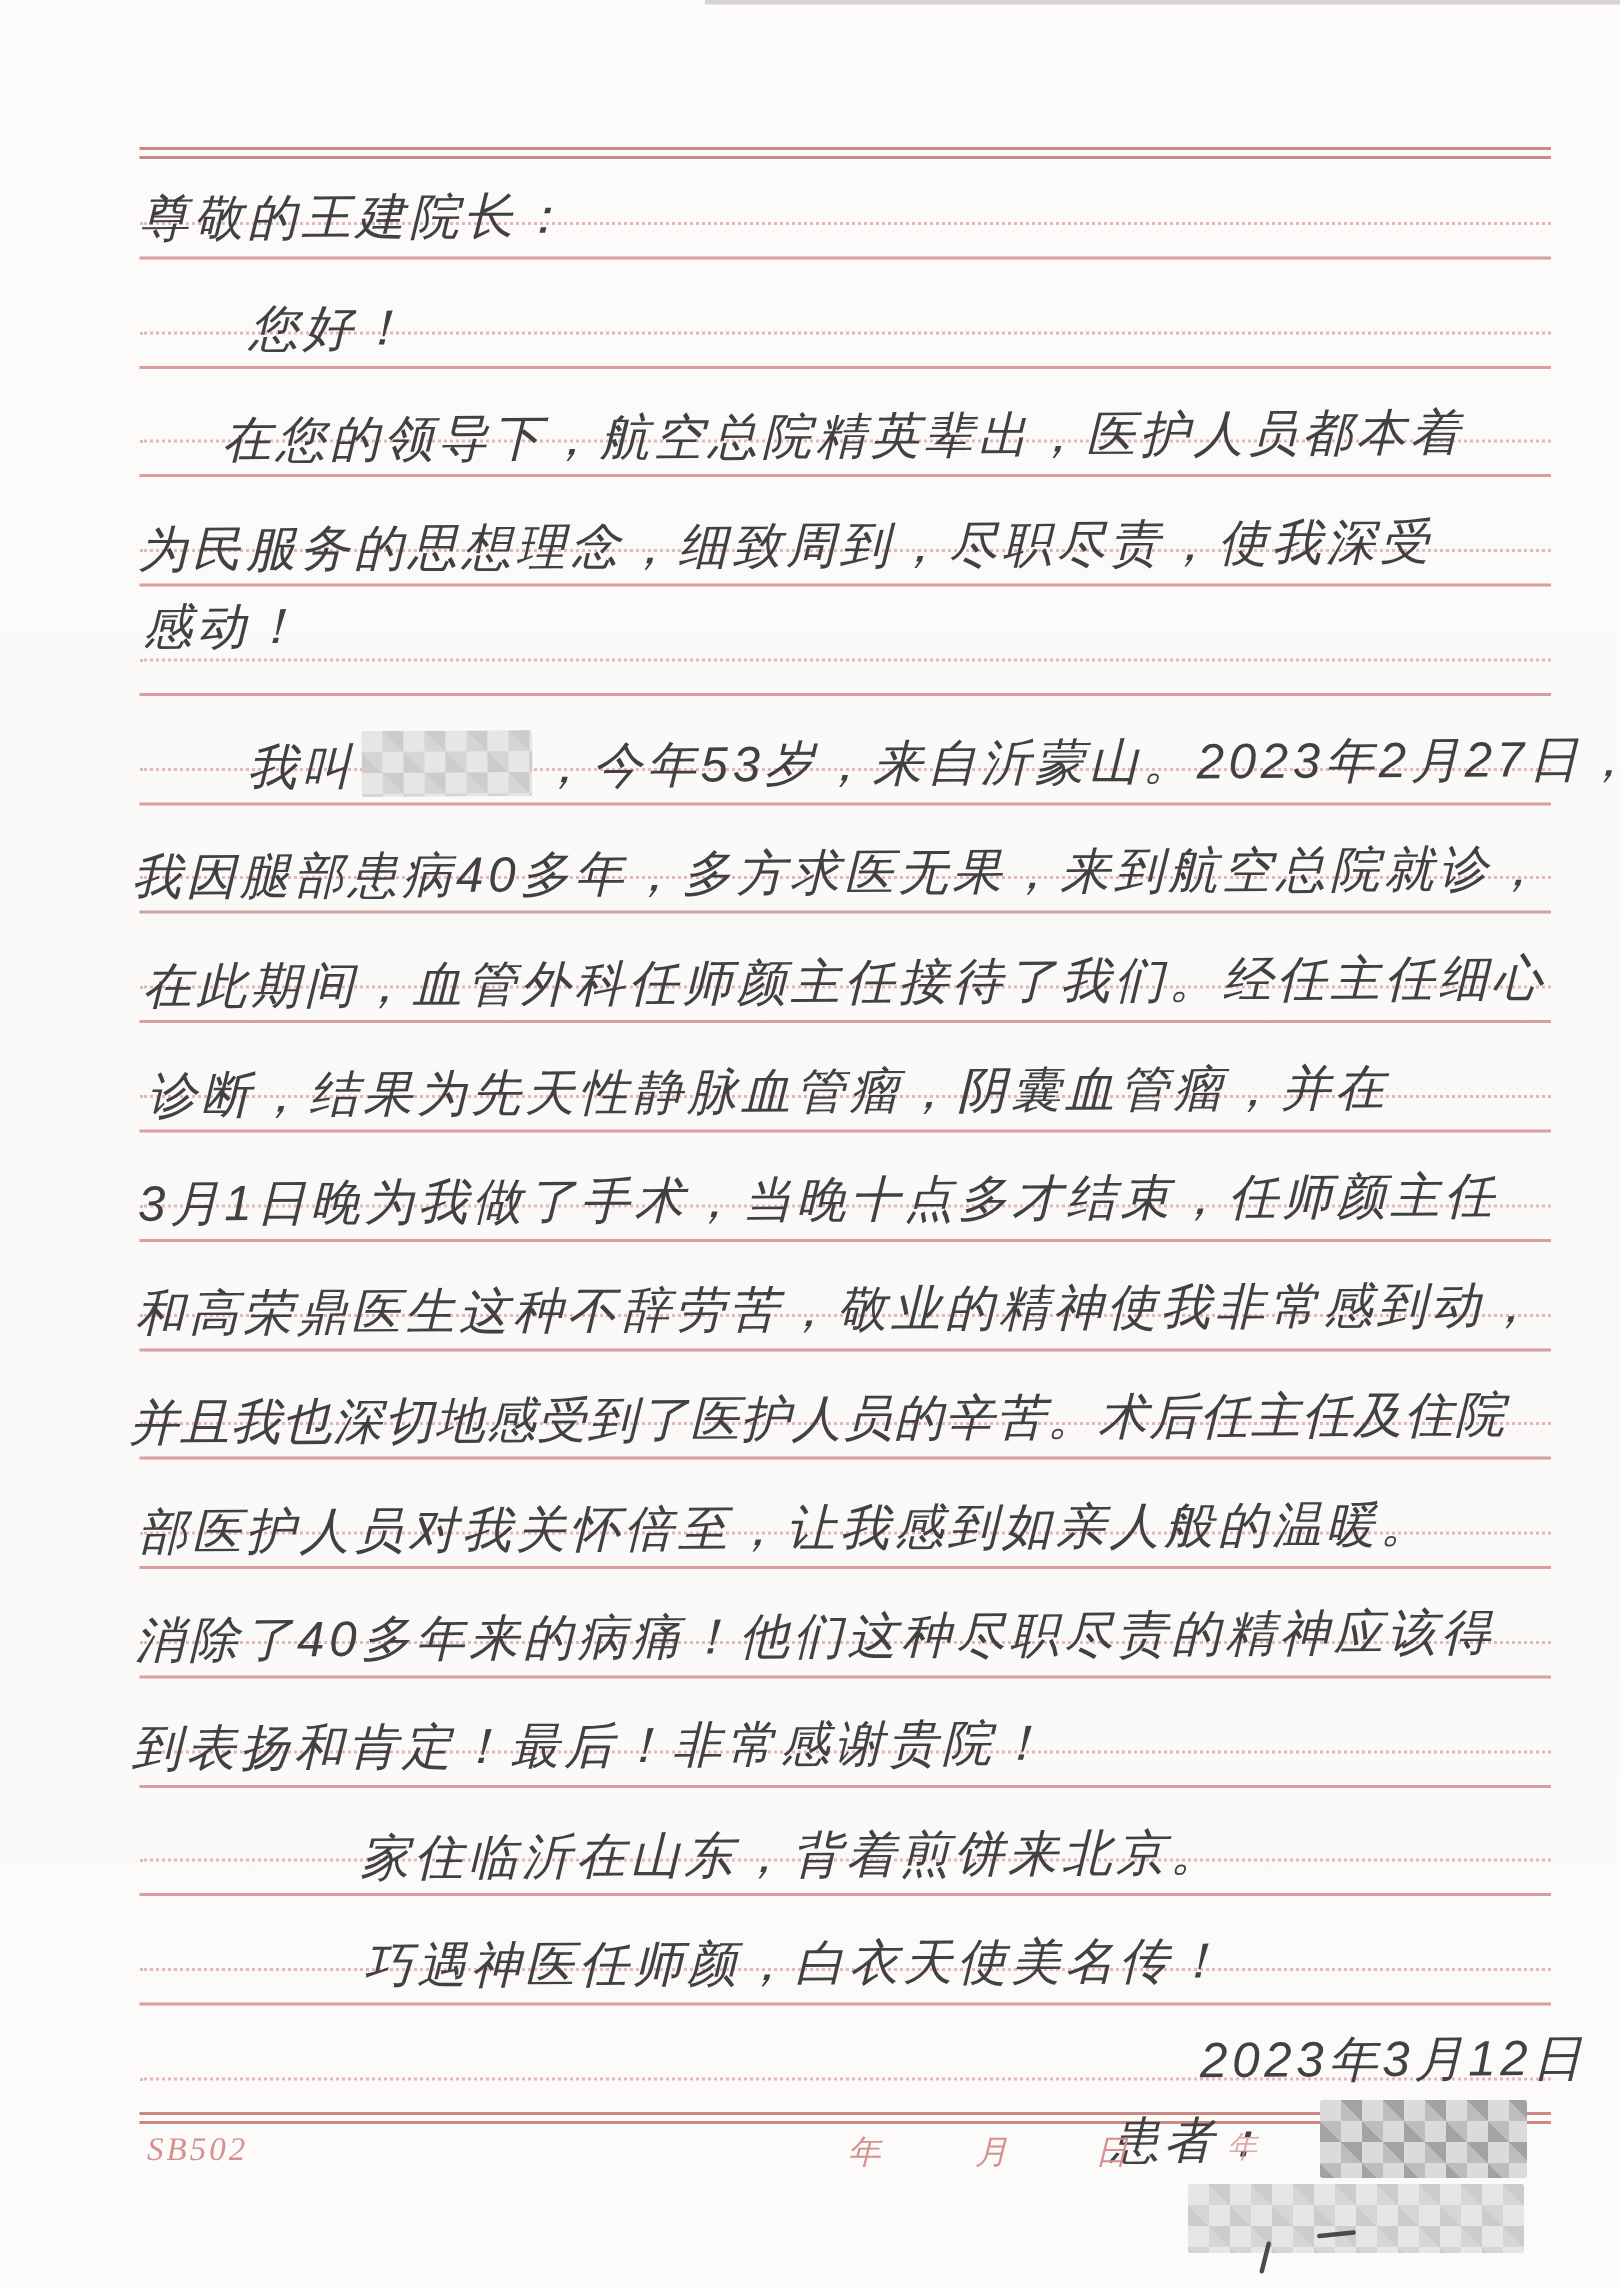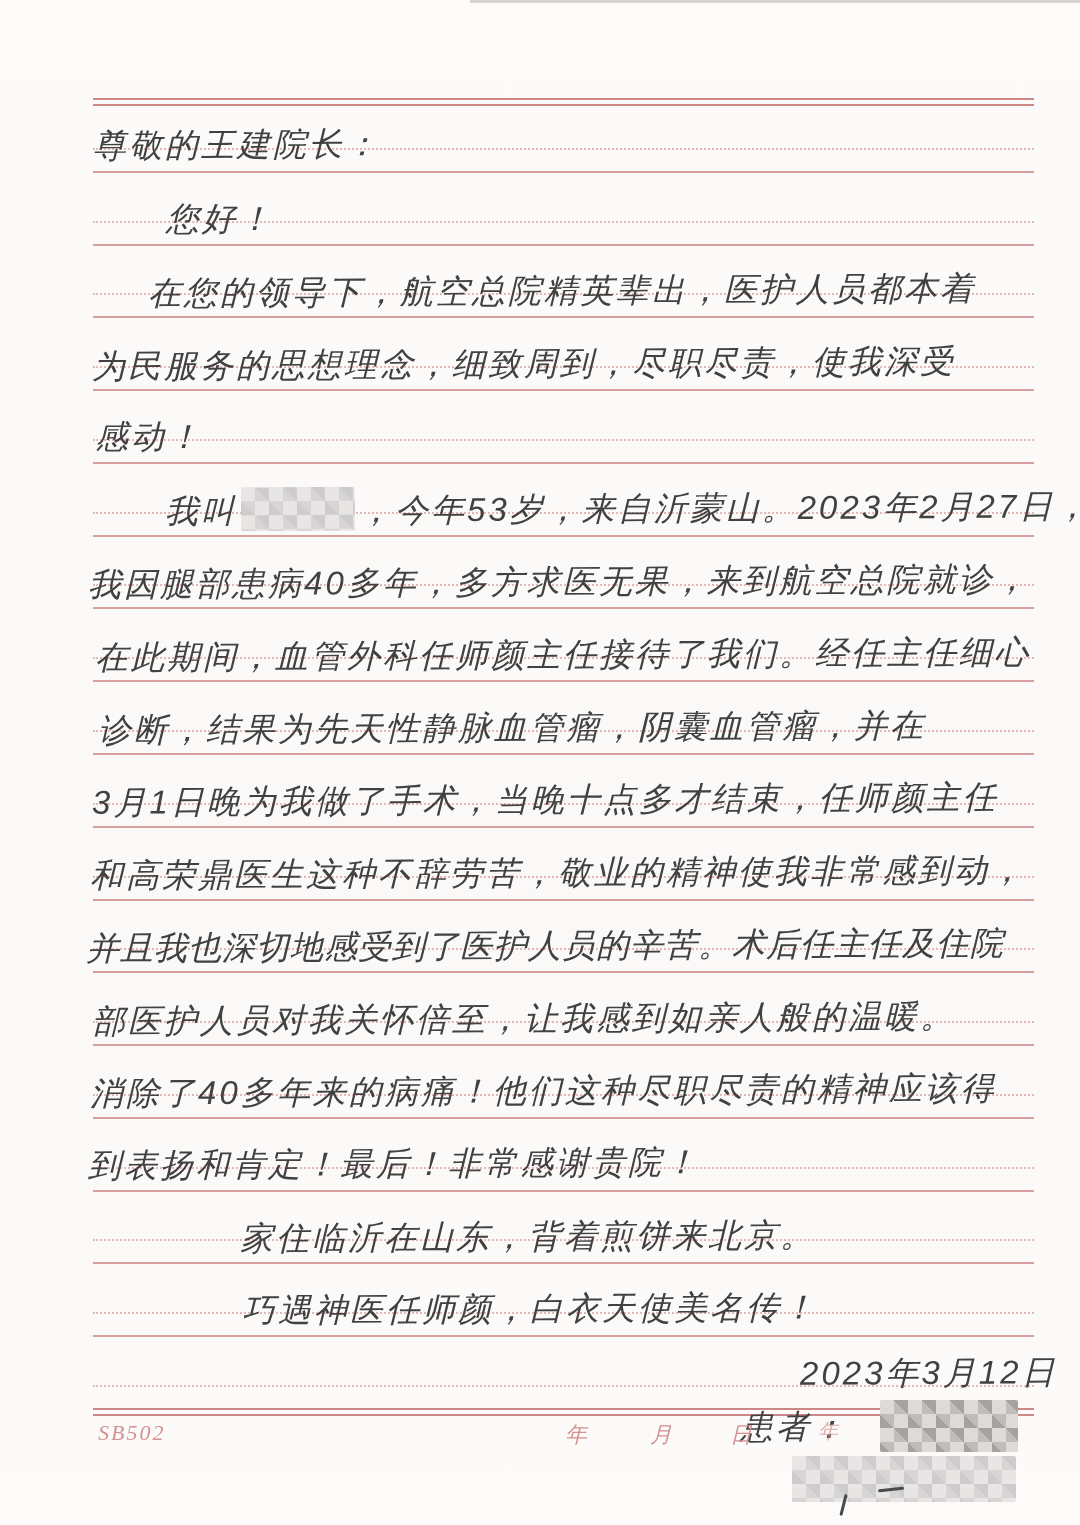--- a/index.html
+++ b/index.html
@@ -100,21 +100,21 @@
       <div class="rule-dotted" style="top: 1385.04px;"></div>
       <div class="rule-solid dark" style="top: 104px;"></div>
       <div class="rule-solid dark" style="top: 1414.04px;"></div>
     </div>
 
   <div class="hl" style="left:93px;top:120px">尊敬的王建院长：</div>
   <div class="hl" style="left:166px;top:194px">您好！</div>
 
   <div class="hl" style="left:148px;top:266px">在您的领导下，航空总院精英辈出，医护人员都本着</div>
   <div class="hl" style="left:92px;top:339px">为民服务的思想理念，细致周到，尽职尽责，使我深受</div>
-  <div class="hl" style="left:95px;top:412px">感动！</div>
+  <div class="hl" style="left:95px;top:393px">感动！</div>
 
   <div class="hl" style="left:165px;top:484px">
     <span class="seg">我叫</span><span class="mosaic inline"></span><span class="seg">，今年53岁，来自沂蒙山。2023年2月27日，</span>
   </div>
   <div class="hl" style="left:88px;top:557px">我因腿部患病40多年，多方求医无果，来到航空总院就诊，</div>
   <div class="hl" style="left:95px;top:630px">在此期间，血管外科任师颜主任接待了我们。经任主任细心</div>
   <div class="hl" style="left:98px;top:703px">诊断，结果为先天性静脉血管瘤，阴囊血管瘤，并在</div>
   <div class="hl" style="left:92px;top:775px">3月1日晚为我做了手术，当晚十点多才结束，任师颜主任</div>
   <div class="hl" style="left:90px;top:848px">和高荣鼎医生这种不辞劳苦，敬业的精神使我非常感到动，</div>
   <div class="hl" style="left:86px;top:921px;letter-spacing:1px">并且我也深切地感受到了医护人员的辛苦。术后任主任及住院</div>

